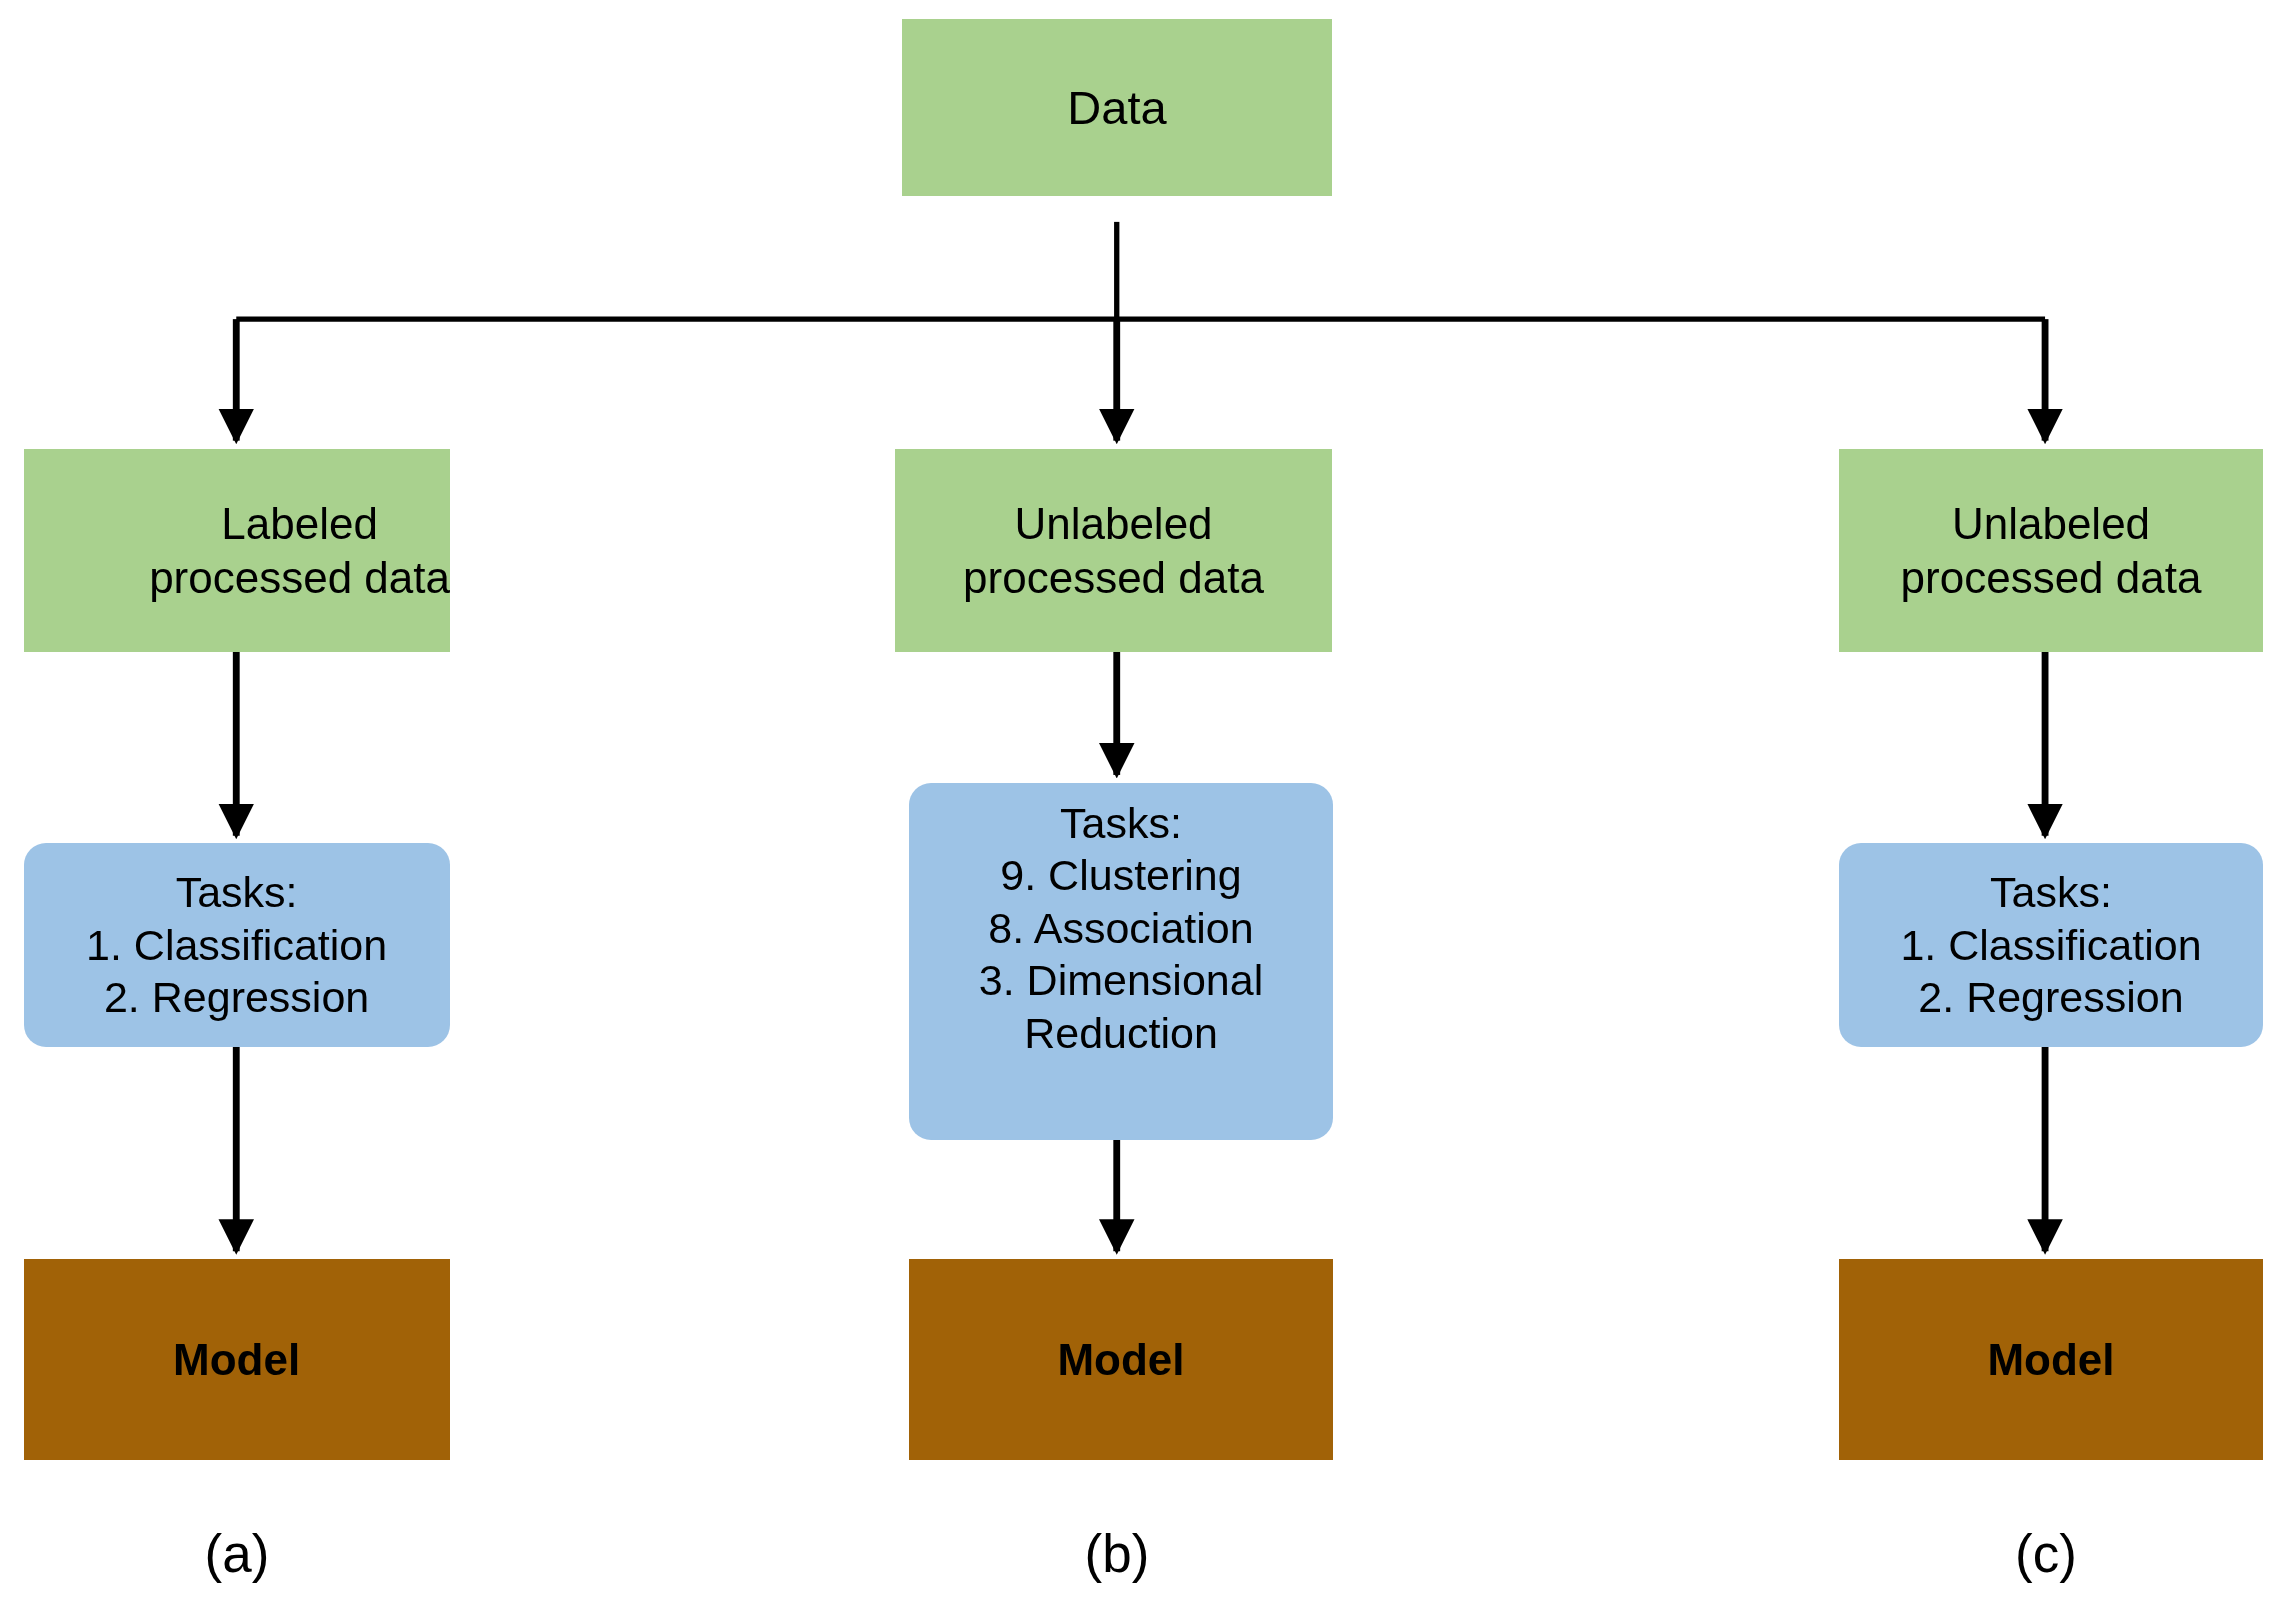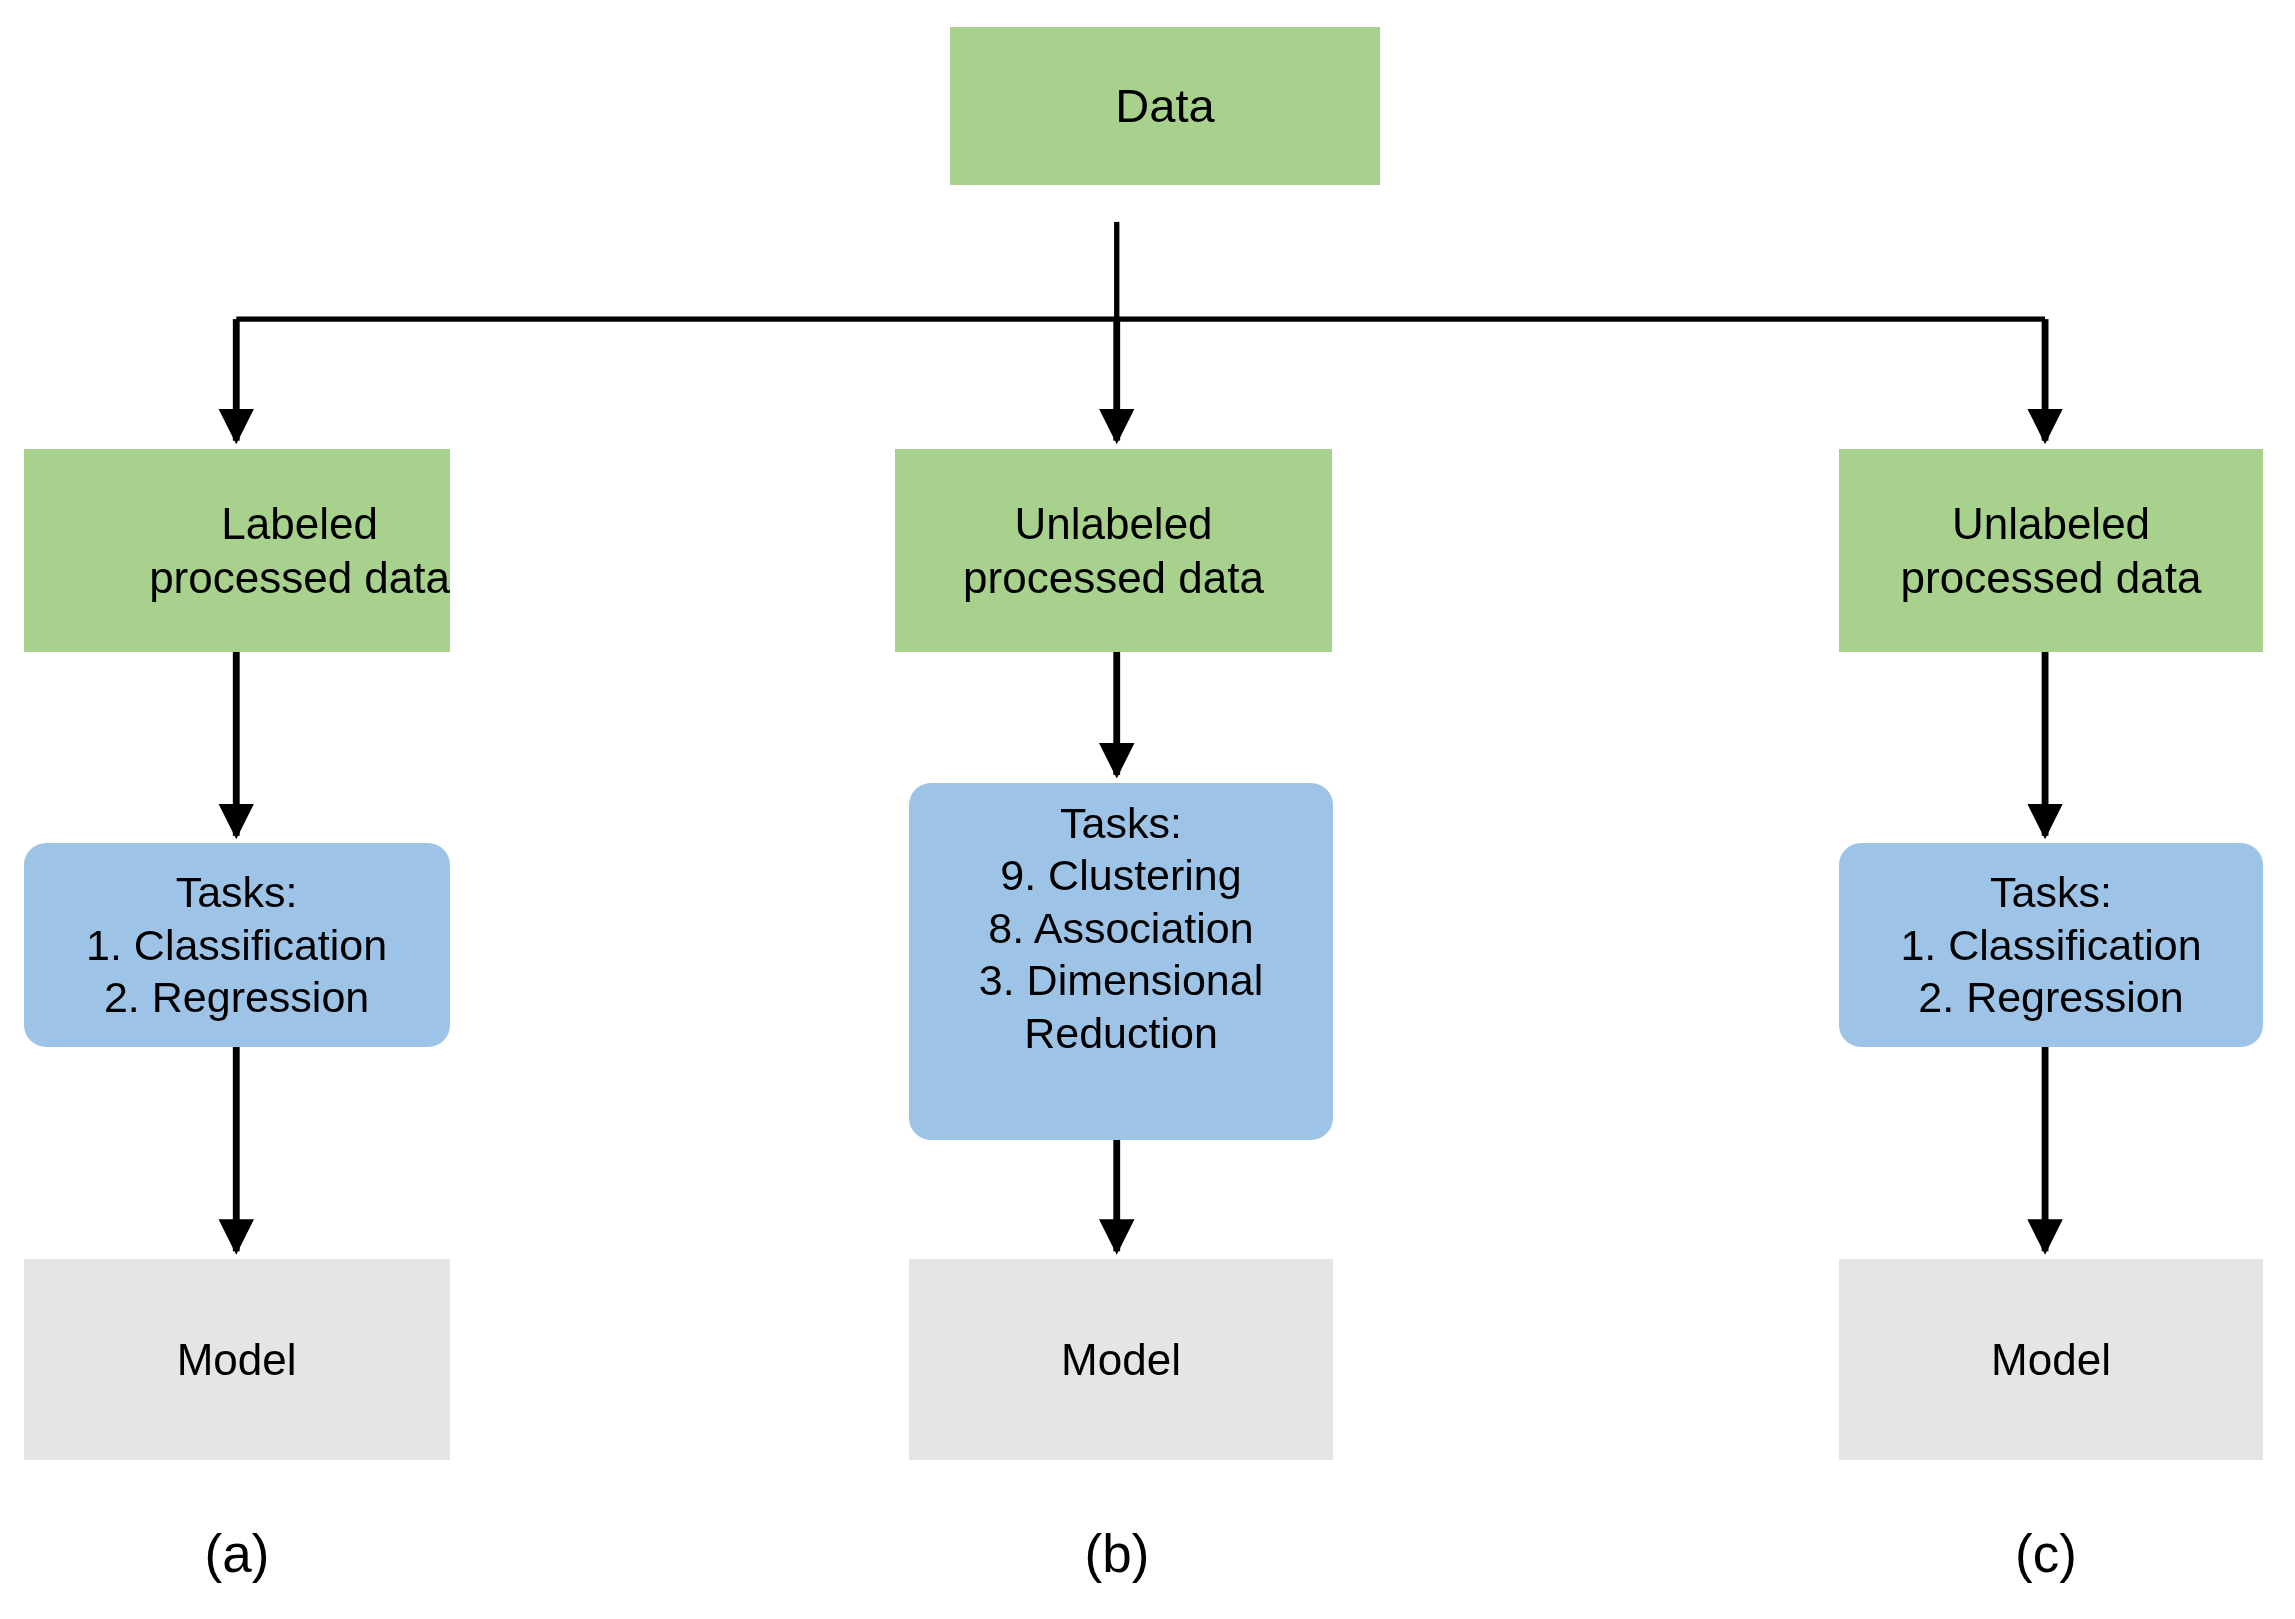--- a/index.html
+++ b/index.html
@@ -25,21 +25,21 @@
     flex-direction: column;
     align-items: center;
     justify-content: center;
     text-align: center;
     color: #000000;
     line-height: 1.22;
     white-space: pre-line;
   }
   .box-green { background: #a9d18e; }
   .box-blue  { background: #9dc3e6; border-radius: 22px; }
-  .box-gray  { background: #e5e5e5; }
+  .box-gray  { background: #a16207; font-weight: bold; }
 
   .t-title   { font-size: 47px; }
   .t-body    { font-size: 44px; }
   .t-tasks   { font-size: 43px; }
 
   .tasks-head { display:block; }
   .tasks-line { display:block; }
 
   .caption {
     position: absolute;
@@ -80,21 +80,21 @@
     <path d="M 311 858 L 311 1100" stroke="#000000" stroke-width="9" fill="none" marker-end="url(#arrow)"></path>
     <path d="M 311 1378 L 311 1647" stroke="#000000" stroke-width="9" fill="none" marker-end="url(#arrow)"></path>
 
     <path d="M 1470 858 L 1470 1020" stroke="#000000" stroke-width="9" fill="none" marker-end="url(#arrow)"></path>
     <path d="M 1470 1500 L 1470 1647" stroke="#000000" stroke-width="9" fill="none" marker-end="url(#arrow)"></path>
 
     <path d="M 2692 858 L 2692 1100" stroke="#000000" stroke-width="9" fill="none" marker-end="url(#arrow)"></path>
     <path d="M 2692 1378 L 2692 1647" stroke="#000000" stroke-width="9" fill="none" marker-end="url(#arrow)"></path>
   </svg>
 
-  <div class="box box-green t-title" style="left:950px; top:19px; width:430px; height:158px;margin-top:8px;">
+  <div class="box box-green t-title" style="left:902px; top:19px; width:430px; height:177px;">
     <span>Data</span>
   </div>
 
   <div class="box box-green t-body" style="left:24px; top:449px; width:426px; height:203px;align-items:flex-end;">
     <span>Labeled
 processed data</span>
   </div>
 
   <div class="box box-blue t-tasks" style="left:23.6px; top:843px; width:426px; height:204px;">
     <span class="tasks-head">Tasks:</span>

